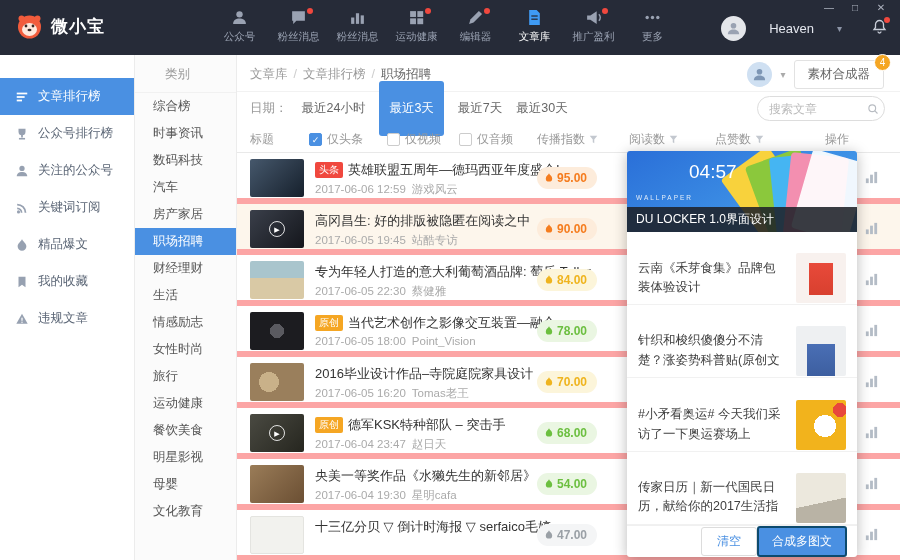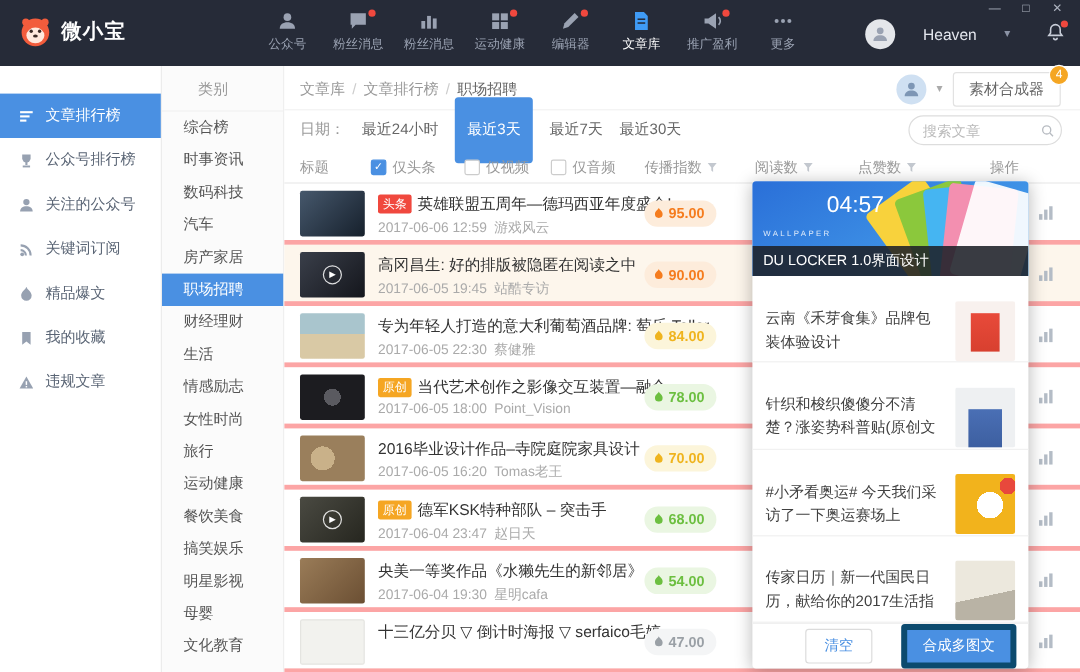--- a/index.html
+++ b/index.html
@@ -63,21 +63,21 @@
   .tablehead { position:relative; height:28px; border-bottom:1px solid #e9e9e9; font-size:12px; color:#999; }
   .tablehead > span, .tablehead > label { position:absolute; top:6px; white-space:nowrap; }
   .th-title { left:13px; }
   .cbx { display:inline-flex; align-items:center; gap:5px; cursor:pointer; }
   .cb { width:13px; height:13px; border:1px solid #ccc; border-radius:2px; background:#fff; display:inline-flex; align-items:center; justify-content:center; font-size:9px; color:#fff; }
   .cb.on { background:#4a90e2; border-color:#4a90e2; }
   .col-h { display:inline-flex; align-items:center; gap:4px; cursor:pointer; }
   .col-h svg { width:9px; height:9px; fill:#c3c8cf; }
 
   .rows { position:absolute; left:0; top:98px; width:663px; }
-  .row { position:relative; height:51px; border-bottom:4px solid #fca5a5; }
+  .row { position:relative; height:51px; border-bottom:6px solid #fca5a5; }
   .row.hl { background:#fdf6ec; }
   .thumb { position:absolute; left:13px; top:6px; width:54px; height:38px; border-radius:2px; cursor:pointer; }
   .th1 { background:linear-gradient(135deg,#46586c,#16202c); }
   .th2 { background:linear-gradient(135deg,#3a3f4a,#14161c); }
   .th3 { background:linear-gradient(180deg,#a9c5cd 0 45%,#d9c9a5 45%); }
   .th4 { background:radial-gradient(circle at 50% 50%,#5a5a60 0 7px,#1c1c20 7px); }
   .th5 { background:radial-gradient(circle at 35% 50%,#c9b189 0 10px,#9a7f5c 10px); }
   .th6 { background:linear-gradient(135deg,#4a4a42,#26261f); }
   .th7 { background:linear-gradient(135deg,#9a7c58,#6b4f33); }
   .th8 { background:#f2f2ee; border:1px solid #e4e4e0; }
@@ -112,21 +112,21 @@
   .hero-cap { position:absolute; left:0; bottom:0; width:100%; height:25px; background:rgba(30,33,40,.88); color:#fff; font-size:12px; line-height:25px; padding-left:9px; white-space:nowrap; overflow:hidden; }
   .p-item { height:67px; border-bottom:1px solid #f1f1f1; display:flex; align-items:center; justify-content:space-between; padding:0 11px; cursor:pointer;margin-top:20px; }
   .p-text { width:148px; font-size:12.5px; color:#404040; line-height:1.55; max-height:40px; overflow:hidden; }
   .p-thumb { width:50px; height:50px; border-radius:2px; flex:0 0 auto; }
   .pt1 { background:linear-gradient(#e84a3a,#d8402f) 50% 55%/24px 32px no-repeat, #f8f1ee; }
   .pt2 { background:linear-gradient(#4a6fb5,#3d5fa0) 50% 100%/28px 32px no-repeat, #eef0f2; }
   .pt3 { background:radial-gradient(circle at 58% 52%, #fff 0 11px, transparent 11px), radial-gradient(circle at 88% 20%, #e8483c 0 7px, transparent 7px), #f2b31c; }
   .pt4 { background:linear-gradient(168deg, transparent 58%, #b9b3a5 58%), #ece8dd; }
   .p-foot { flex:1; display:flex; align-items:center; justify-content:flex-end; gap:0; padding-right:10px; border-top:1px solid #f0f0f0; }
   .btn-clear { background:#fff; border:1px solid #dcdcdc; color:#4a90e2; font-size:12px; padding:5px 15px; border-radius:3px; cursor:pointer; white-space:nowrap; font-family:inherit; }
-  .btn-compose { background:#4a90e2; border:5px solid #0c4a6e; color:#fff; font-size:12px; padding:5px 13px; border-radius:3px; cursor:pointer; white-space:nowrap; font-family:inherit;margin-left:24px; }
+  .btn-compose { background:#4a90e2; border:2px solid #0c4a6e; color:#fff; font-size:12px; padding:5px 13px; border-radius:3px; cursor:pointer; white-space:nowrap; font-family:inherit; }
 </style>
 </head>
 <body>
 
 <div class="app">
 
   <div class="topbar">
     <div class="logo">
       <svg width="27" height="27" viewBox="0 0 27 27">
         <circle cx="13.5" cy="14" r="11.5" fill="#f25c3c"></circle>
@@ -293,21 +293,20 @@
     <div class="cat-item">汽车</div>
     <div class="cat-item">房产家居</div>
     <div class="cat-item active">职场招聘</div>
     <div class="cat-item">财经理财</div>
     <div class="cat-item">生活</div>
     <div class="cat-item">情感励志</div>
     <div class="cat-item">女性时尚</div>
     <div class="cat-item">旅行</div>
     <div class="cat-item">运动健康</div>
     <div class="cat-item">餐饮美食</div>
-    <div class="cat-item">搞笑娱乐</div>
     <div class="cat-item">明星影视</div>
     <div class="cat-item">母婴</div>
     <div class="cat-item">文化教育</div>
   </div>
 
   <div class="main">
 
     <div class="crumbrow">
       <div class="crumb">
         <span>文章库</span><span class="sep">/</span><span>文章排行榜</span><span class="sep">/</span><span class="cur">职场招聘</span>

